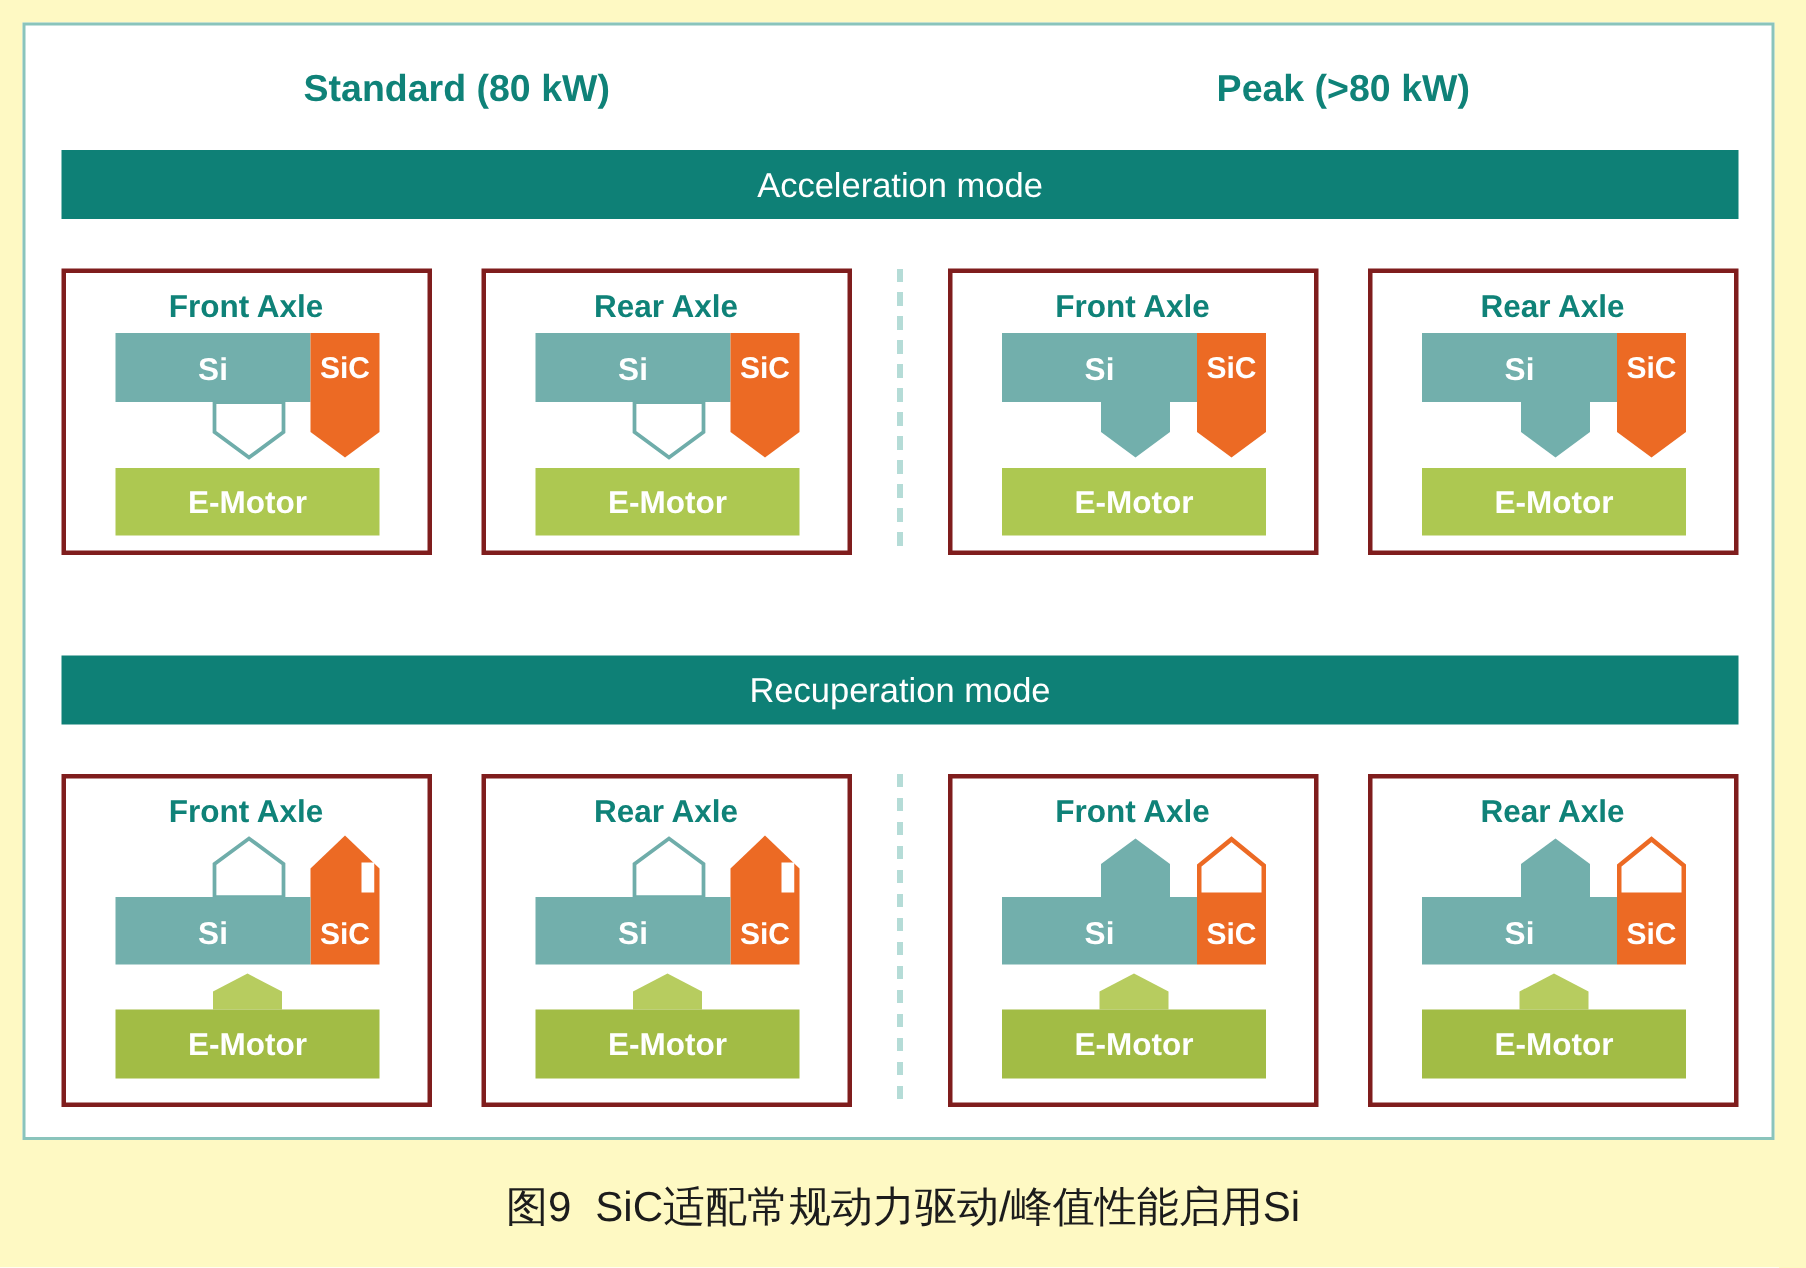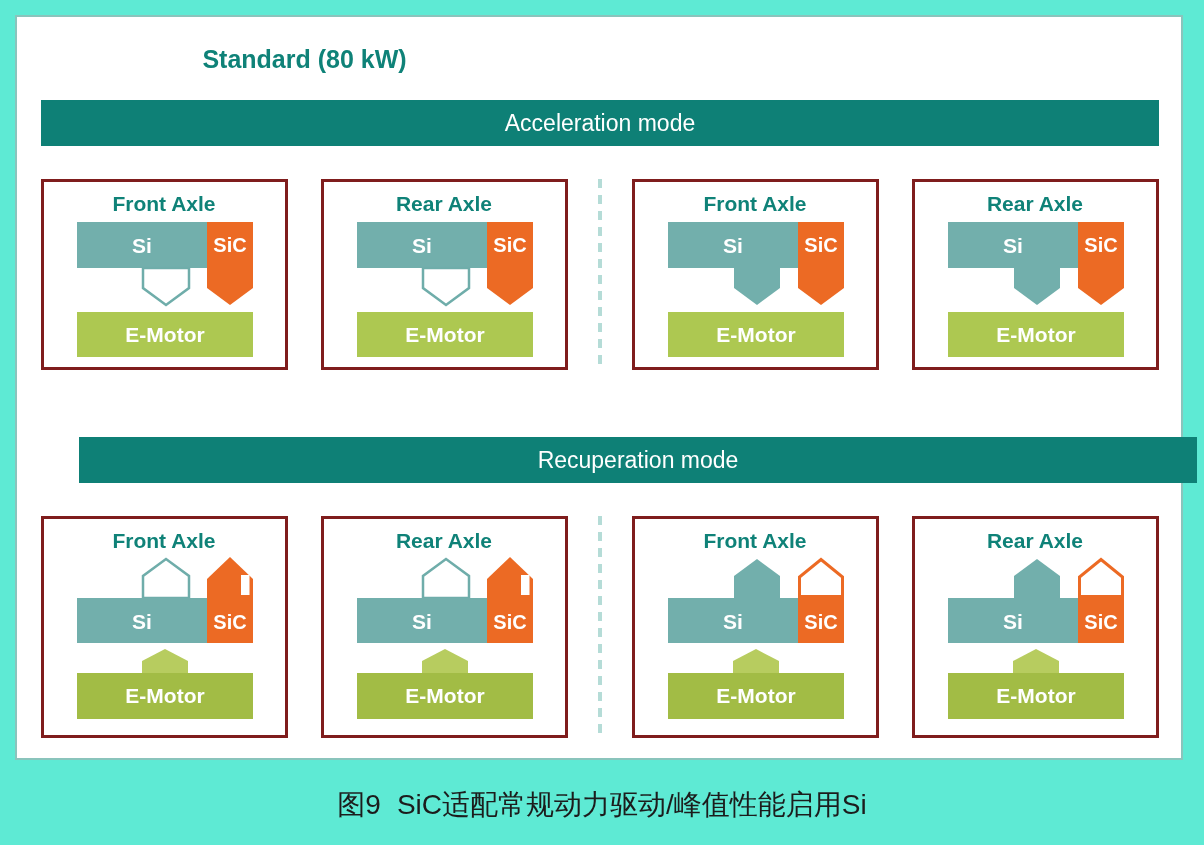--- a/index.html
+++ b/index.html
@@ -1,36 +1,36 @@
 <!DOCTYPE html>
 <html><head>
 <meta charset="utf-8">
 <style>
   html,body { margin:0; padding:0; background:#ffffff; }
   .page {
-    position:relative; width:1204px; height:845px; background:#5eead4;
+    position:relative; width:1204px; height:845px; background:#fef9c3;
     font-family:"Liberation Sans", sans-serif; overflow:hidden;
   }
   .outer-frame {
     position:absolute; left:15px; top:15px; width:1164px; height:741px;
     border:2px solid #8ac4bc; background:#ffffff;
   }
   .col-header {
     position:absolute; top:42px; height:34px; line-height:34px;
     text-align:center; font-size:25px; font-weight:bold; color:#0f8278;
   }
   .col-header.standard { left:41px; width:527px; }
   .col-header.peak { left:632px; width:527px; }
   .mode-banner {
     position:absolute; left:41px; width:1118px; height:46px; line-height:46px;
     background:#0e8076; color:#ffffff; text-align:center;
     font-size:23px; font-weight:normal;
   }
   .mode-banner.accel { top:100px; }
-  .mode-banner.recup { top:437px;margin-left:38px; }
+  .mode-banner.recup { top:437px; }
   .axle-box {
     position:absolute; width:247px; background:#ffffff;
     border:3px solid #7f1d1d; box-sizing:border-box;
   }
   .row1 { top:179px; height:191px; }
   .row2 { top:516px; height:222px; }
   .c1 { left:41px; }  .c2 { left:321px; }  .c3 { left:632px; }  .c4 { left:912px; }
   .axle-box svg { display:block; }
   svg text { font-family:"Liberation Sans", sans-serif; font-weight:bold; }
   .t-title { fill:#0f8278; font-size:21px; }
@@ -48,20 +48,21 @@
   }
   .caption .prefix { margin-right:16px; }
 </style>
 </head>
 <body>
 
 <div class="page">
   <div class="outer-frame"></div>
 
   <div class="col-header standard">Standard (80 kW)</div>
+  <div class="col-header peak">Peak (&gt;80 kW)</div>
 
   <div class="mode-banner accel">Acceleration mode</div>
 
   <div class="axle-box row1 c1">
     <svg width="241" height="185" viewBox="0 0 241 185">
       <text class="t-title" x="120" y="29" text-anchor="middle">Front Axle</text>
       <rect x="33" y="40" width="130" height="46" fill="#72afac"></rect>
       <polygon points="99,86 145,86 145,106 122,123 99,106" fill="#ffffff" stroke="#6fadaa" stroke-width="2.5"></polygon>
       <polygon points="163,40 209,40 209,106 186,123 163,106" fill="#ec6a24"></polygon>
       <text class="t-white" x="98" y="71" text-anchor="middle">Si</text>

